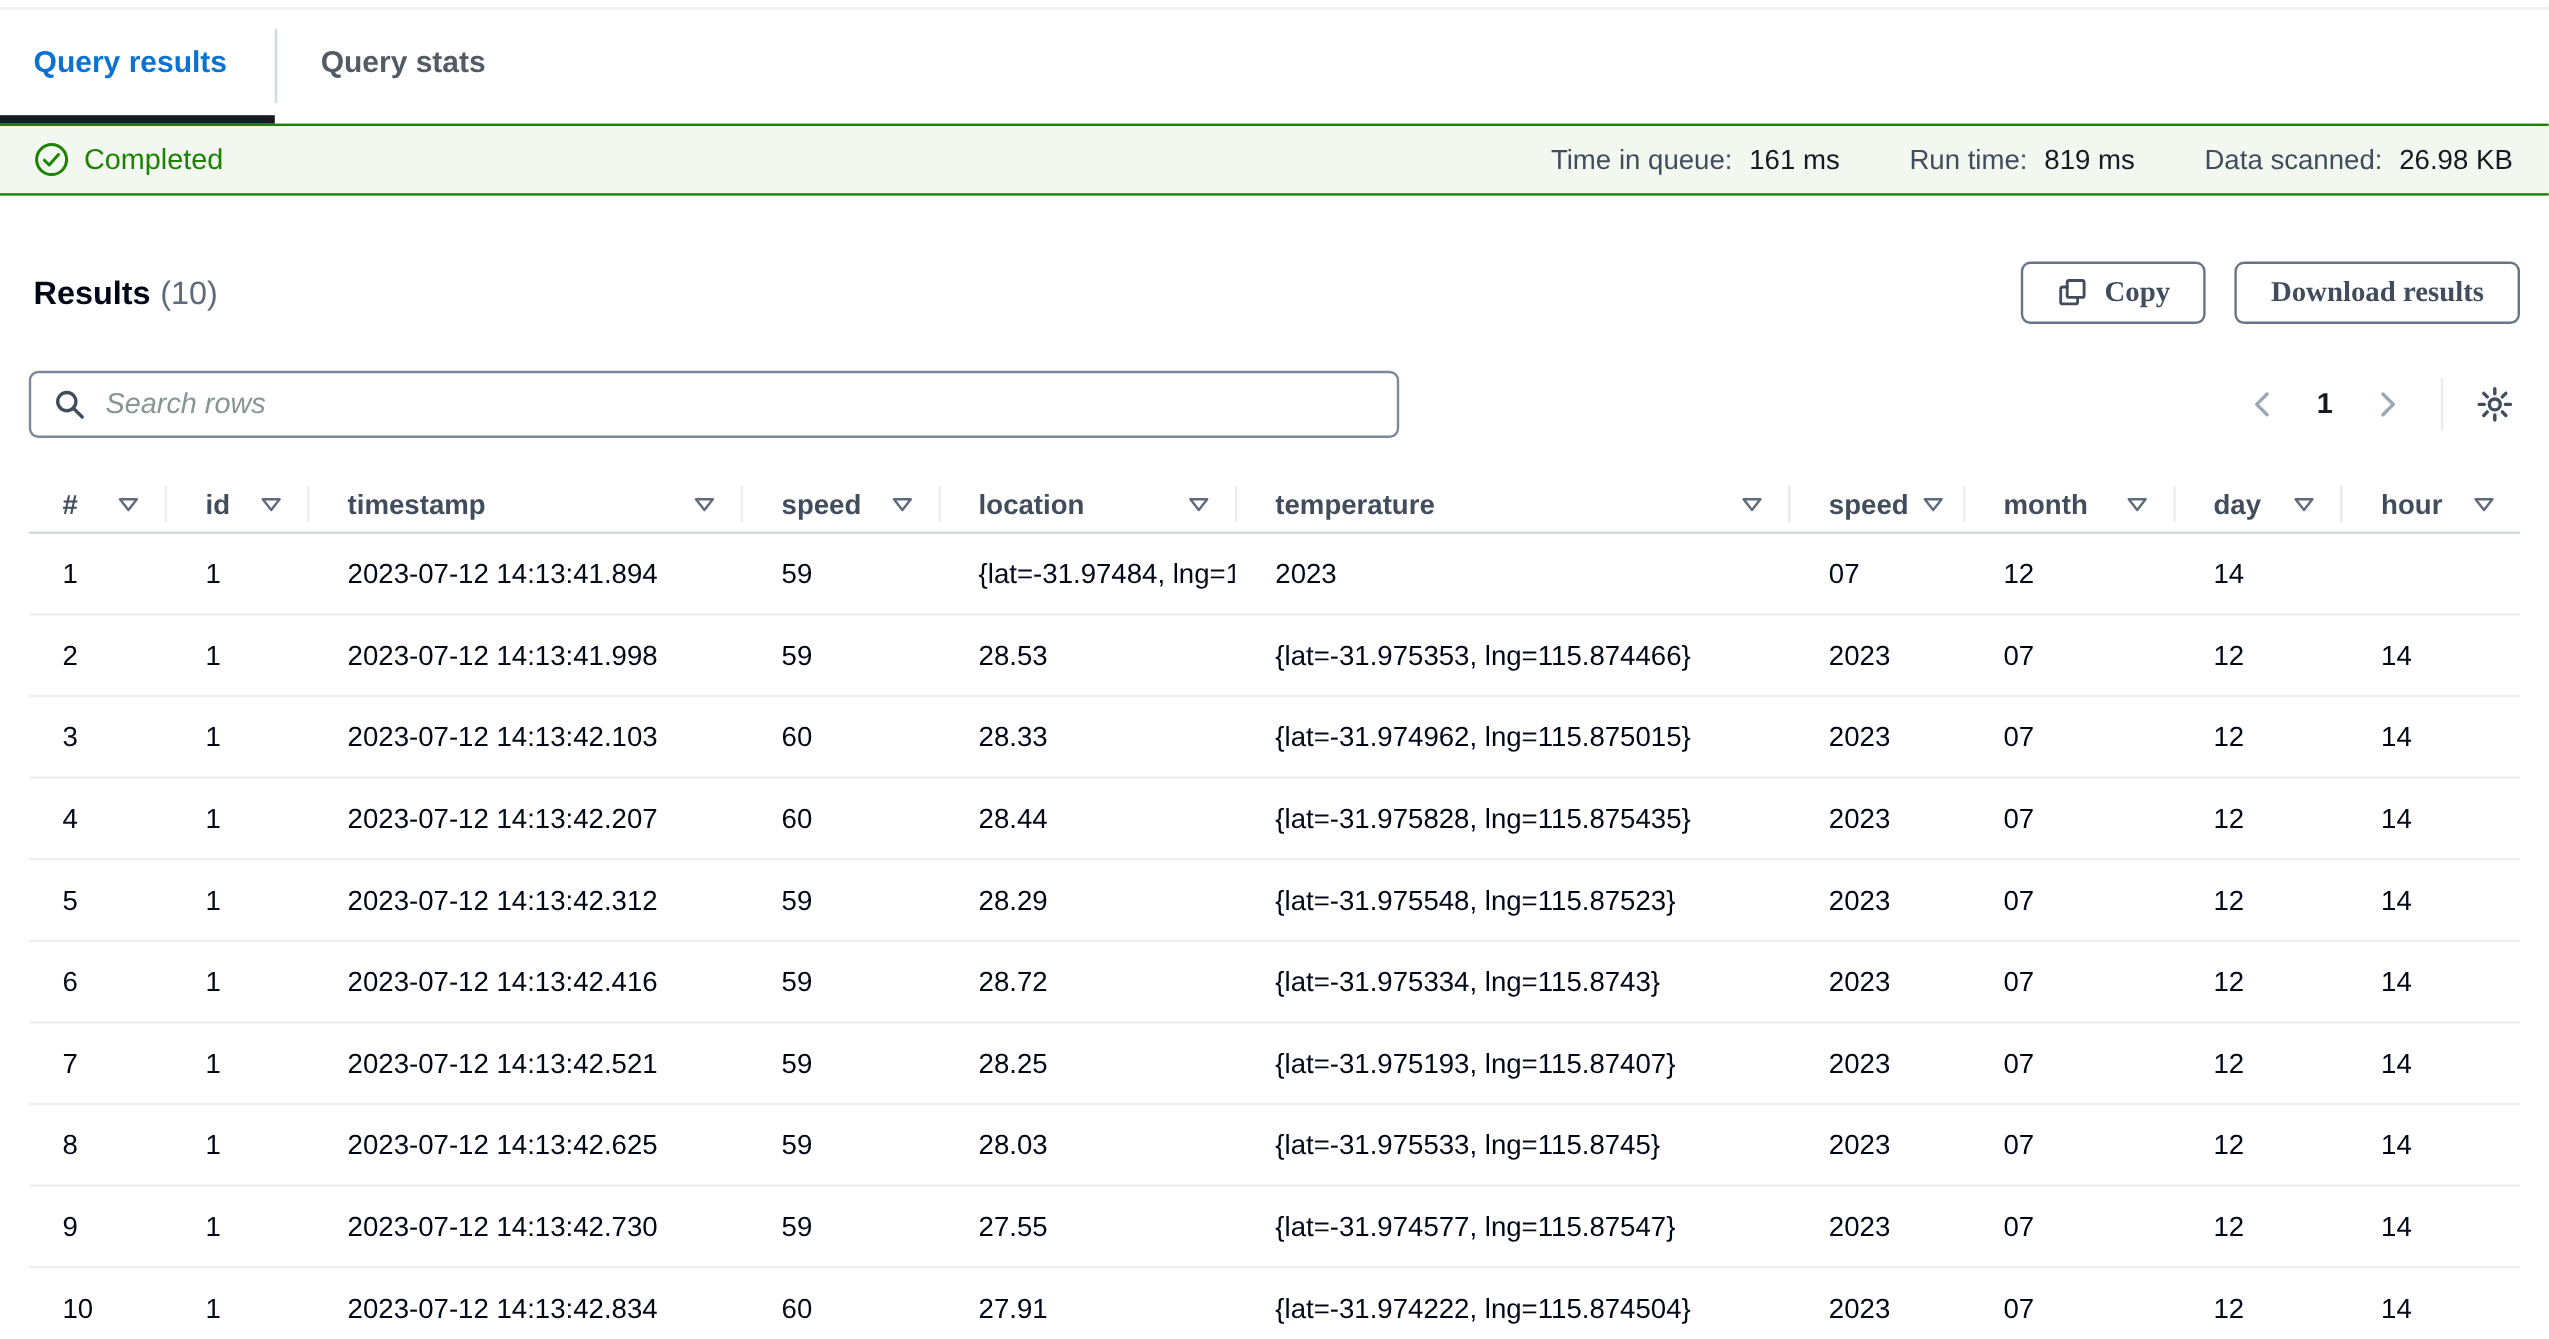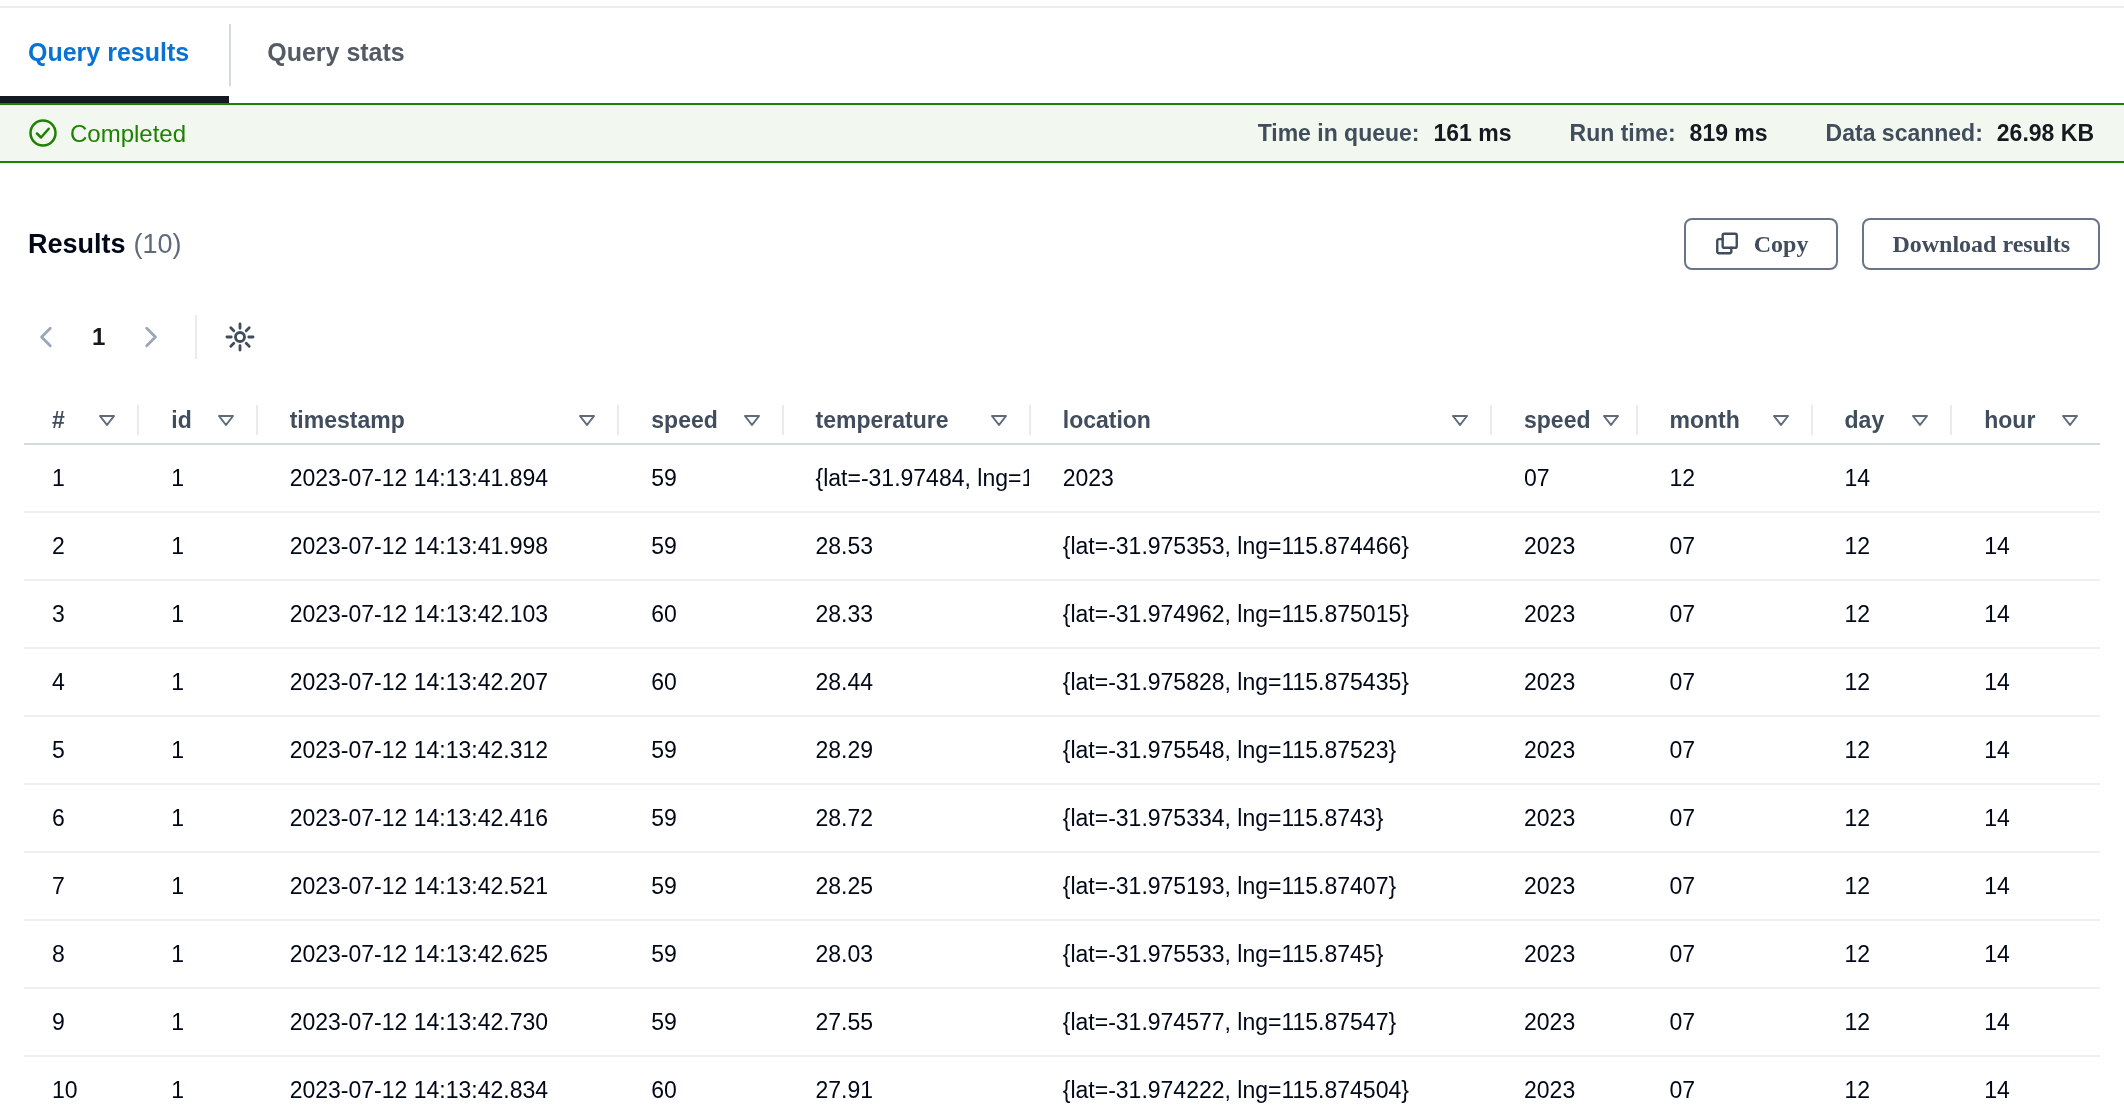--- a/index.html
+++ b/index.html
@@ -19,21 +19,21 @@
   .tab:not(.active) { padding-left: 36px; }
 
   
   .banner { height: 60px; margin-top: 7px; background: #f2f8f0;
             border-top: 2px solid #1d8102; border-bottom: 2px solid #1d8102;
             display: flex; align-items: center; justify-content: space-between;
             padding: 0 30px 0 28px; }
   .banner-left { display: flex; align-items: flex-end; gap: 12px; color: #1d8102;
             font-size: 24px; }
   .banner-stats { display: flex; align-items: center; gap: 58px; }
-  .stat { display: flex; align-items: baseline; gap: 14px; font-size: 23px; font-weight: bold; }
+  .stat { display: flex; align-items: baseline; gap: 14px; font-size: 23px; }
   .stat .lbl { color: #414d5c; }
   .stat .val { color: #16191f; }
 
   
   .content { padding: 0 24px; }
 
   .results-header { margin-top: 54px; display: flex; align-items: center;
             justify-content: space-between; height: 54px; }
   .results-title { font-size: 27px; padding-left: 4px; }
   .results-title .h { font-weight: bold; color: #000716; }
@@ -138,20 +138,29 @@
         </span>
         <span>Copy</span>
       </button>
       <button class="btn">
         <span>Download results</span>
       </button>
     </div>
   </div>
 
   <div class="toolbar">
+    <div class="search">
+      <span class="mag">
+        <svg width="28" height="28" viewBox="0 0 24 24" fill="none" stroke="#414d5c" stroke-width="2.4">
+          <circle cx="10" cy="10" r="6.5"></circle>
+          <line x1="15" y1="15" x2="21" y2="21" stroke-linecap="round"></line>
+        </svg>
+      </span>
+      <input type="text" placeholder="Search rows" style="">
+    </div>
     <div class="pager">
       <button class="page-btn">
         <span>
           <svg width="26" height="26" viewBox="0 0 24 24" fill="none" stroke="#9ba7b6" stroke-width="2.6">
             <polyline points="15,4 7,12 15,20" stroke-linecap="round" stroke-linejoin="round"></polyline>
           </svg>
         </span>
       </button>
       <span class="page-num">1</span>
       <button class="page-btn">
@@ -201,29 +210,29 @@
         </div>
         <div class="th">
           <span>speed</span>
           <span>
             <svg class="sort-icon" width="20" height="20" viewBox="0 0 20 20" fill="none" stroke="#5f6b7a" stroke-width="2">
               <polygon points="3,6 17,6 10,15" stroke-linejoin="round"></polygon>
             </svg>
           </span>
         </div>
         <div class="th">
+          <span>location</span>
+          <span>
+            <svg class="sort-icon" width="20" height="20" viewBox="0 0 20 20" fill="none" stroke="#5f6b7a" stroke-width="2">
+              <polygon points="3,6 17,6 10,15" stroke-linejoin="round"></polygon>
+            </svg>
+          </span>
+        </div>
+        <div class="th">
           <span>temperature</span>
-          <span>
-            <svg class="sort-icon" width="20" height="20" viewBox="0 0 20 20" fill="none" stroke="#5f6b7a" stroke-width="2">
-              <polygon points="3,6 17,6 10,15" stroke-linejoin="round"></polygon>
-            </svg>
-          </span>
-        </div>
-        <div class="th">
-          <span>location</span>
           <span>
             <svg class="sort-icon" width="20" height="20" viewBox="0 0 20 20" fill="none" stroke="#5f6b7a" stroke-width="2">
               <polygon points="3,6 17,6 10,15" stroke-linejoin="round"></polygon>
             </svg>
           </span>
         </div>
         <div class="th">
           <span>speed</span>
           <span>
             <svg class="sort-icon" width="20" height="20" viewBox="0 0 20 20" fill="none" stroke="#5f6b7a" stroke-width="2">

